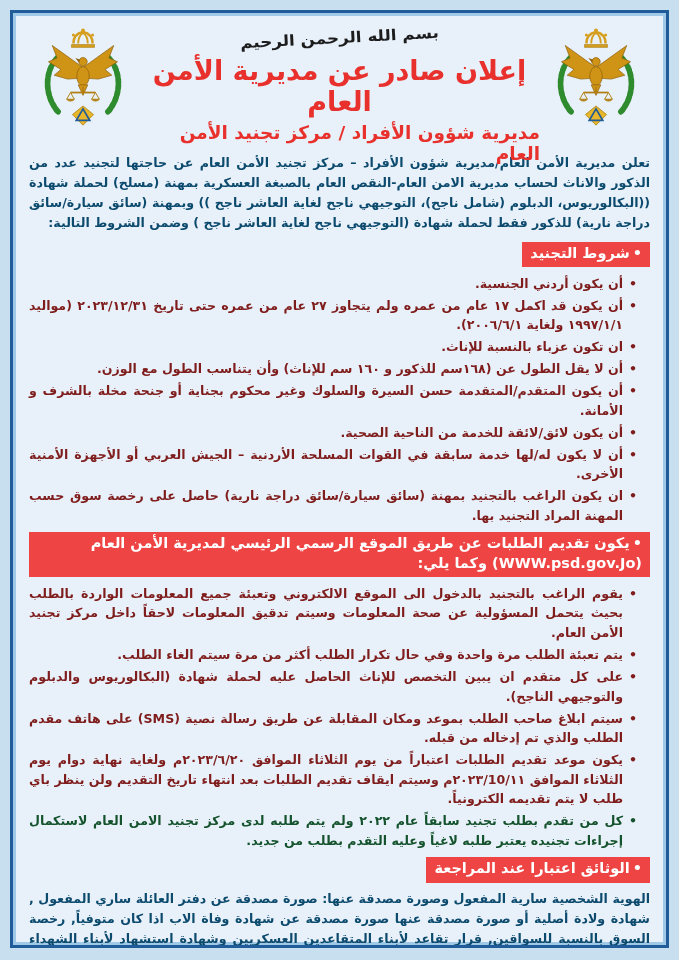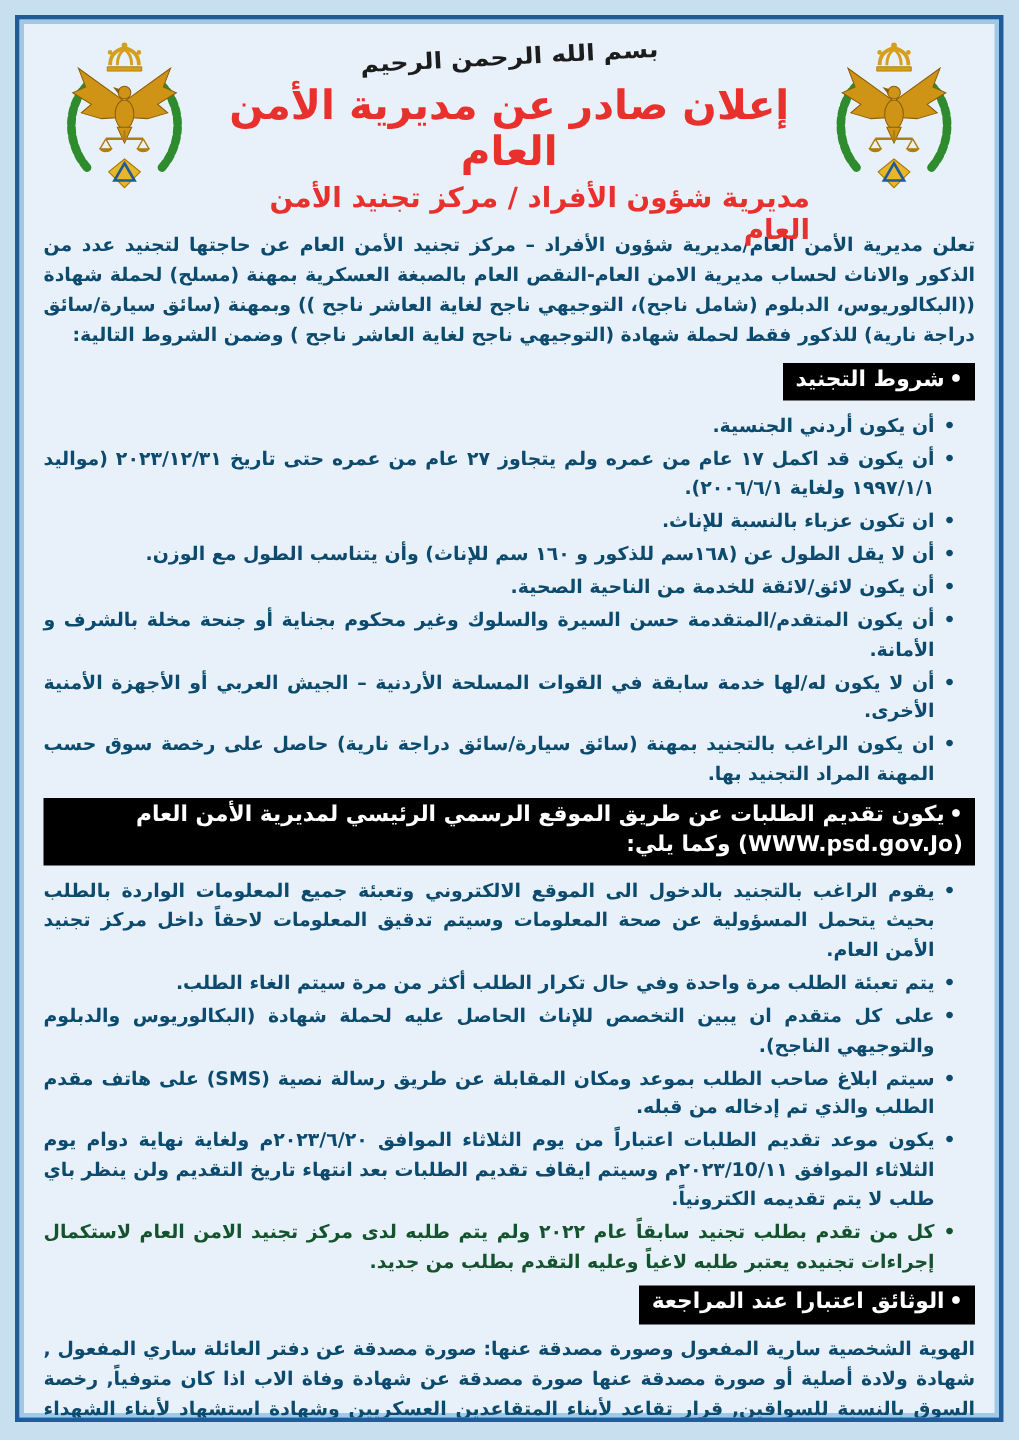--- a/index.html
+++ b/index.html
@@ -34,30 +34,30 @@
   .title   { color:#e8312d; font-size:27px; font-weight:bold; line-height:1.15; }
   .subtitle{ color:#e8312d; font-size:18.5px; font-weight:bold; margin-top:5px;text-align:right; }
   
   .para {
     color:#0c4a6e; font-weight:bold; font-size:12.6px;
     line-height:1.6; text-align:justify;
     margin:2px 0 4px;
   }
   .sec-h {
     display:inline-block;
-    background:#000000; color:#ffffff;
+    background:#ef4444; color:#ffffff;
     font-size:14.5px; font-weight:bold;
     padding:2px 8px 4px; margin:4px 0 4px;
     line-height:1.35;
   }
   .sec-h::before { content:"\2022"; margin-left:3px; }
   .blist { padding-right:12px; margin-bottom:3px; }
   .bitem {
     position:relative; padding-right:15px;
-    color:#0c4a6e; font-weight:bold; font-size:12.6px;
+    color:#7f1d1d; font-weight:bold; font-size:12.6px;
     line-height:1.55; text-align:justify;
     margin:2.5px 0;
   }
   .bitem::before { content:"\2022"; position:absolute; right:1px; top:0; }
   .bitem.warn { color:#14532d; }
 </style>
 </head>
 <body>
 
 <svg width="0" height="0" style="position:absolute">
@@ -113,22 +113,22 @@
     </header>
 
     <p class="para">تعلن مديرية الأمن العام/مديرية شؤون الأفراد – مركز تجنيد الأمن العام عن حاجتها لتجنيد عدد من الذكور والاناث لحساب مديرية الامن العام-النقص العام بالصبغة العسكرية بمهنة (مسلح) لحملة شهادة ((البكالوريوس، الدبلوم (شامل ناجح)، التوجيهي ناجح لغاية العاشر ناجح )) وبمهنة (سائق سيارة/سائق دراجة نارية) للذكور فقط لحملة شهادة (التوجيهي ناجح لغاية العاشر ناجح ) وضمن الشروط التالية:</p>
 
     <div class="sec-h">شروط التجنيد</div>
     <div class="blist">
       <div class="bitem">أن يكون أردني الجنسية.</div>
       <div class="bitem">أن يكون قد اكمل ١٧ عام من عمره ولم يتجاوز ٢٧ عام من عمره حتى تاريخ ٢٠٢٣/١٢/٣١ (مواليد ١٩٩٧/١/١ ولغاية ٢٠٠٦/٦/١).</div>
       <div class="bitem">ان تكون عزباء بالنسبة للإناث.</div>
       <div class="bitem">أن لا يقل الطول عن (١٦٨سم للذكور و ١٦٠ سم للإناث) وأن يتناسب الطول مع الوزن.</div>
+      <div class="bitem">أن يكون المتقدم/المتقدمة حسن السيرة والسلوك وغير محكوم بجناية أو جنحة مخلة بالشرف و الأمانة.</div>
       <div class="bitem">أن يكون لائق/لائقة للخدمة من الناحية الصحية.</div>
-      <div class="bitem">أن يكون المتقدم/المتقدمة حسن السيرة والسلوك وغير محكوم بجناية أو جنحة مخلة بالشرف و الأمانة.</div>
       <div class="bitem">أن لا يكون له/لها خدمة سابقة في القوات المسلحة الأردنية – الجيش العربي أو الأجهزة الأمنية الأخرى.</div>
       <div class="bitem">ان يكون الراغب بالتجنيد بمهنة (سائق سيارة/سائق دراجة نارية) حاصل على رخصة سوق حسب المهنة المراد التجنيد بها.</div>
     </div>
 
     <div class="sec-h">يكون تقديم الطلبات عن طريق الموقع الرسمي الرئيسي لمديرية الأمن العام (WWW.psd.gov.Jo) وكما يلي:</div>
     <div class="blist">
       <div class="bitem">يقوم الراغب بالتجنيد بالدخول الى الموقع الالكتروني وتعبئة جميع المعلومات الواردة بالطلب بحيث يتحمل المسؤولية عن صحة المعلومات وسيتم تدقيق المعلومات لاحقاً داخل مركز تجنيد الأمن العام.</div>
       <div class="bitem">يتم تعبئة الطلب مرة واحدة وفي حال تكرار الطلب أكثر من مرة سيتم الغاء الطلب.</div>
       <div class="bitem">على كل متقدم ان يبين التخصص للإناث الحاصل عليه لحملة شهادة (البكالوريوس والدبلوم والتوجيهي الناجح).</div>
       <div class="bitem">سيتم ابلاغ صاحب الطلب بموعد ومكان المقابلة عن طريق رسالة نصية (SMS) على هاتف مقدم الطلب والذي تم إدخاله من قبله.</div>

